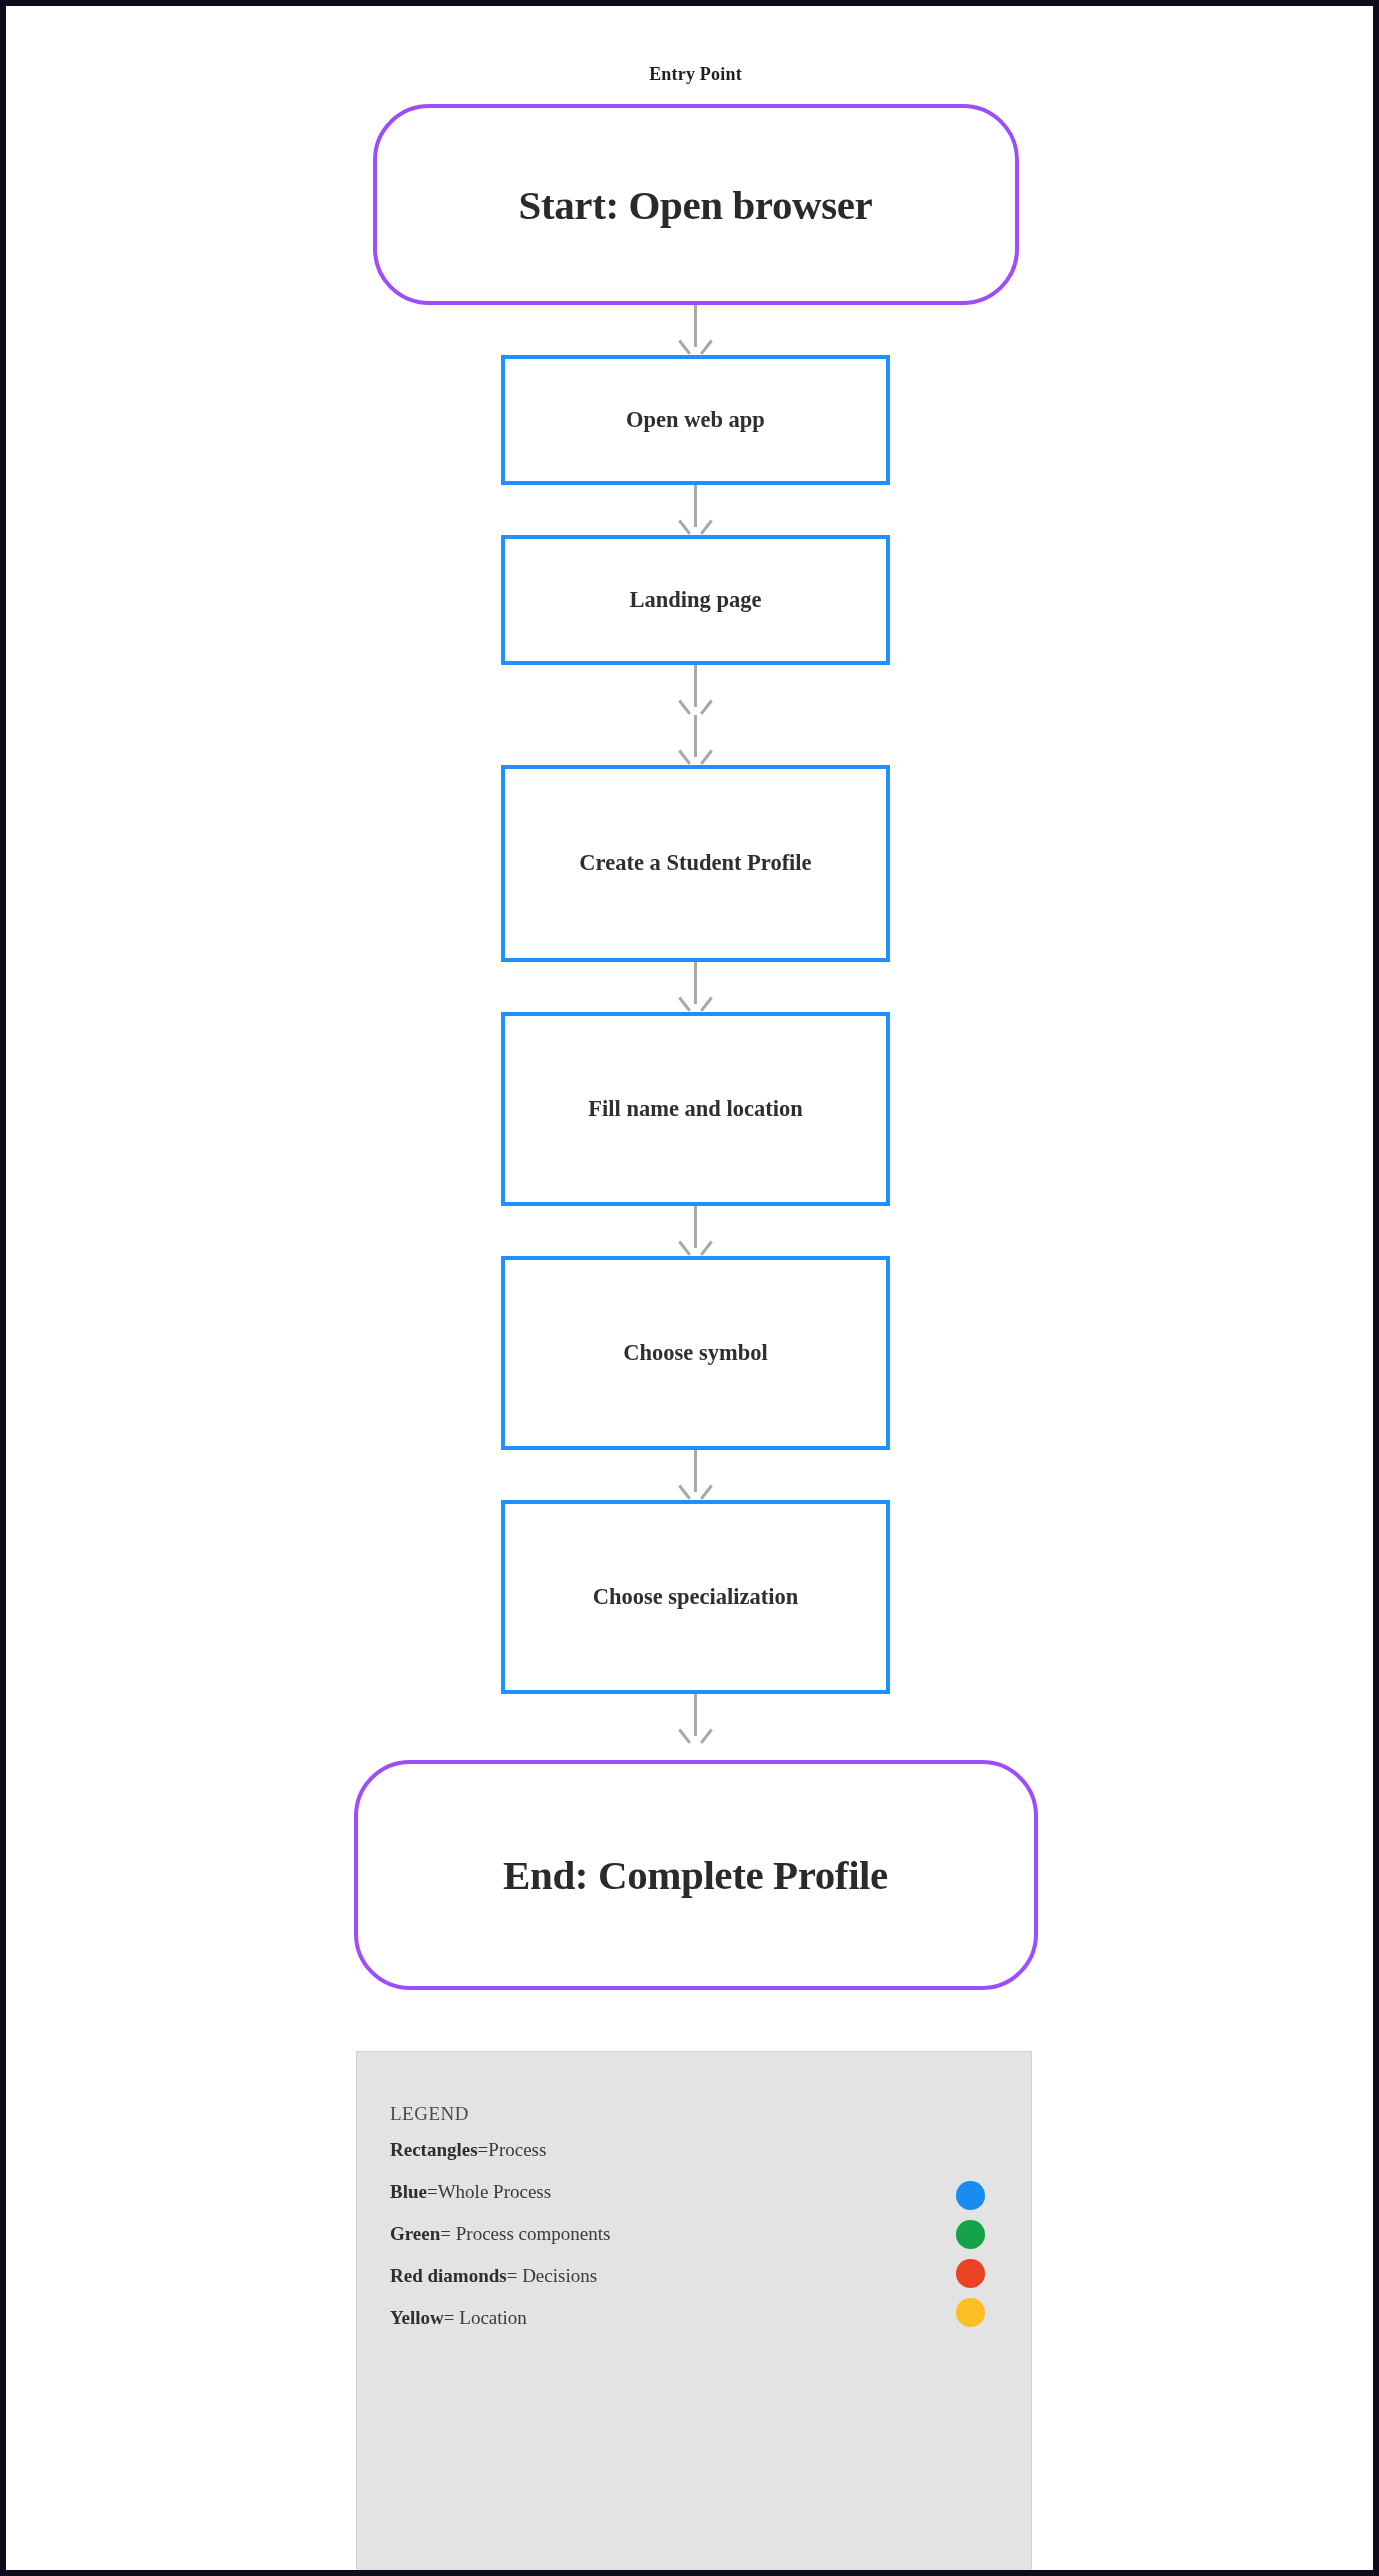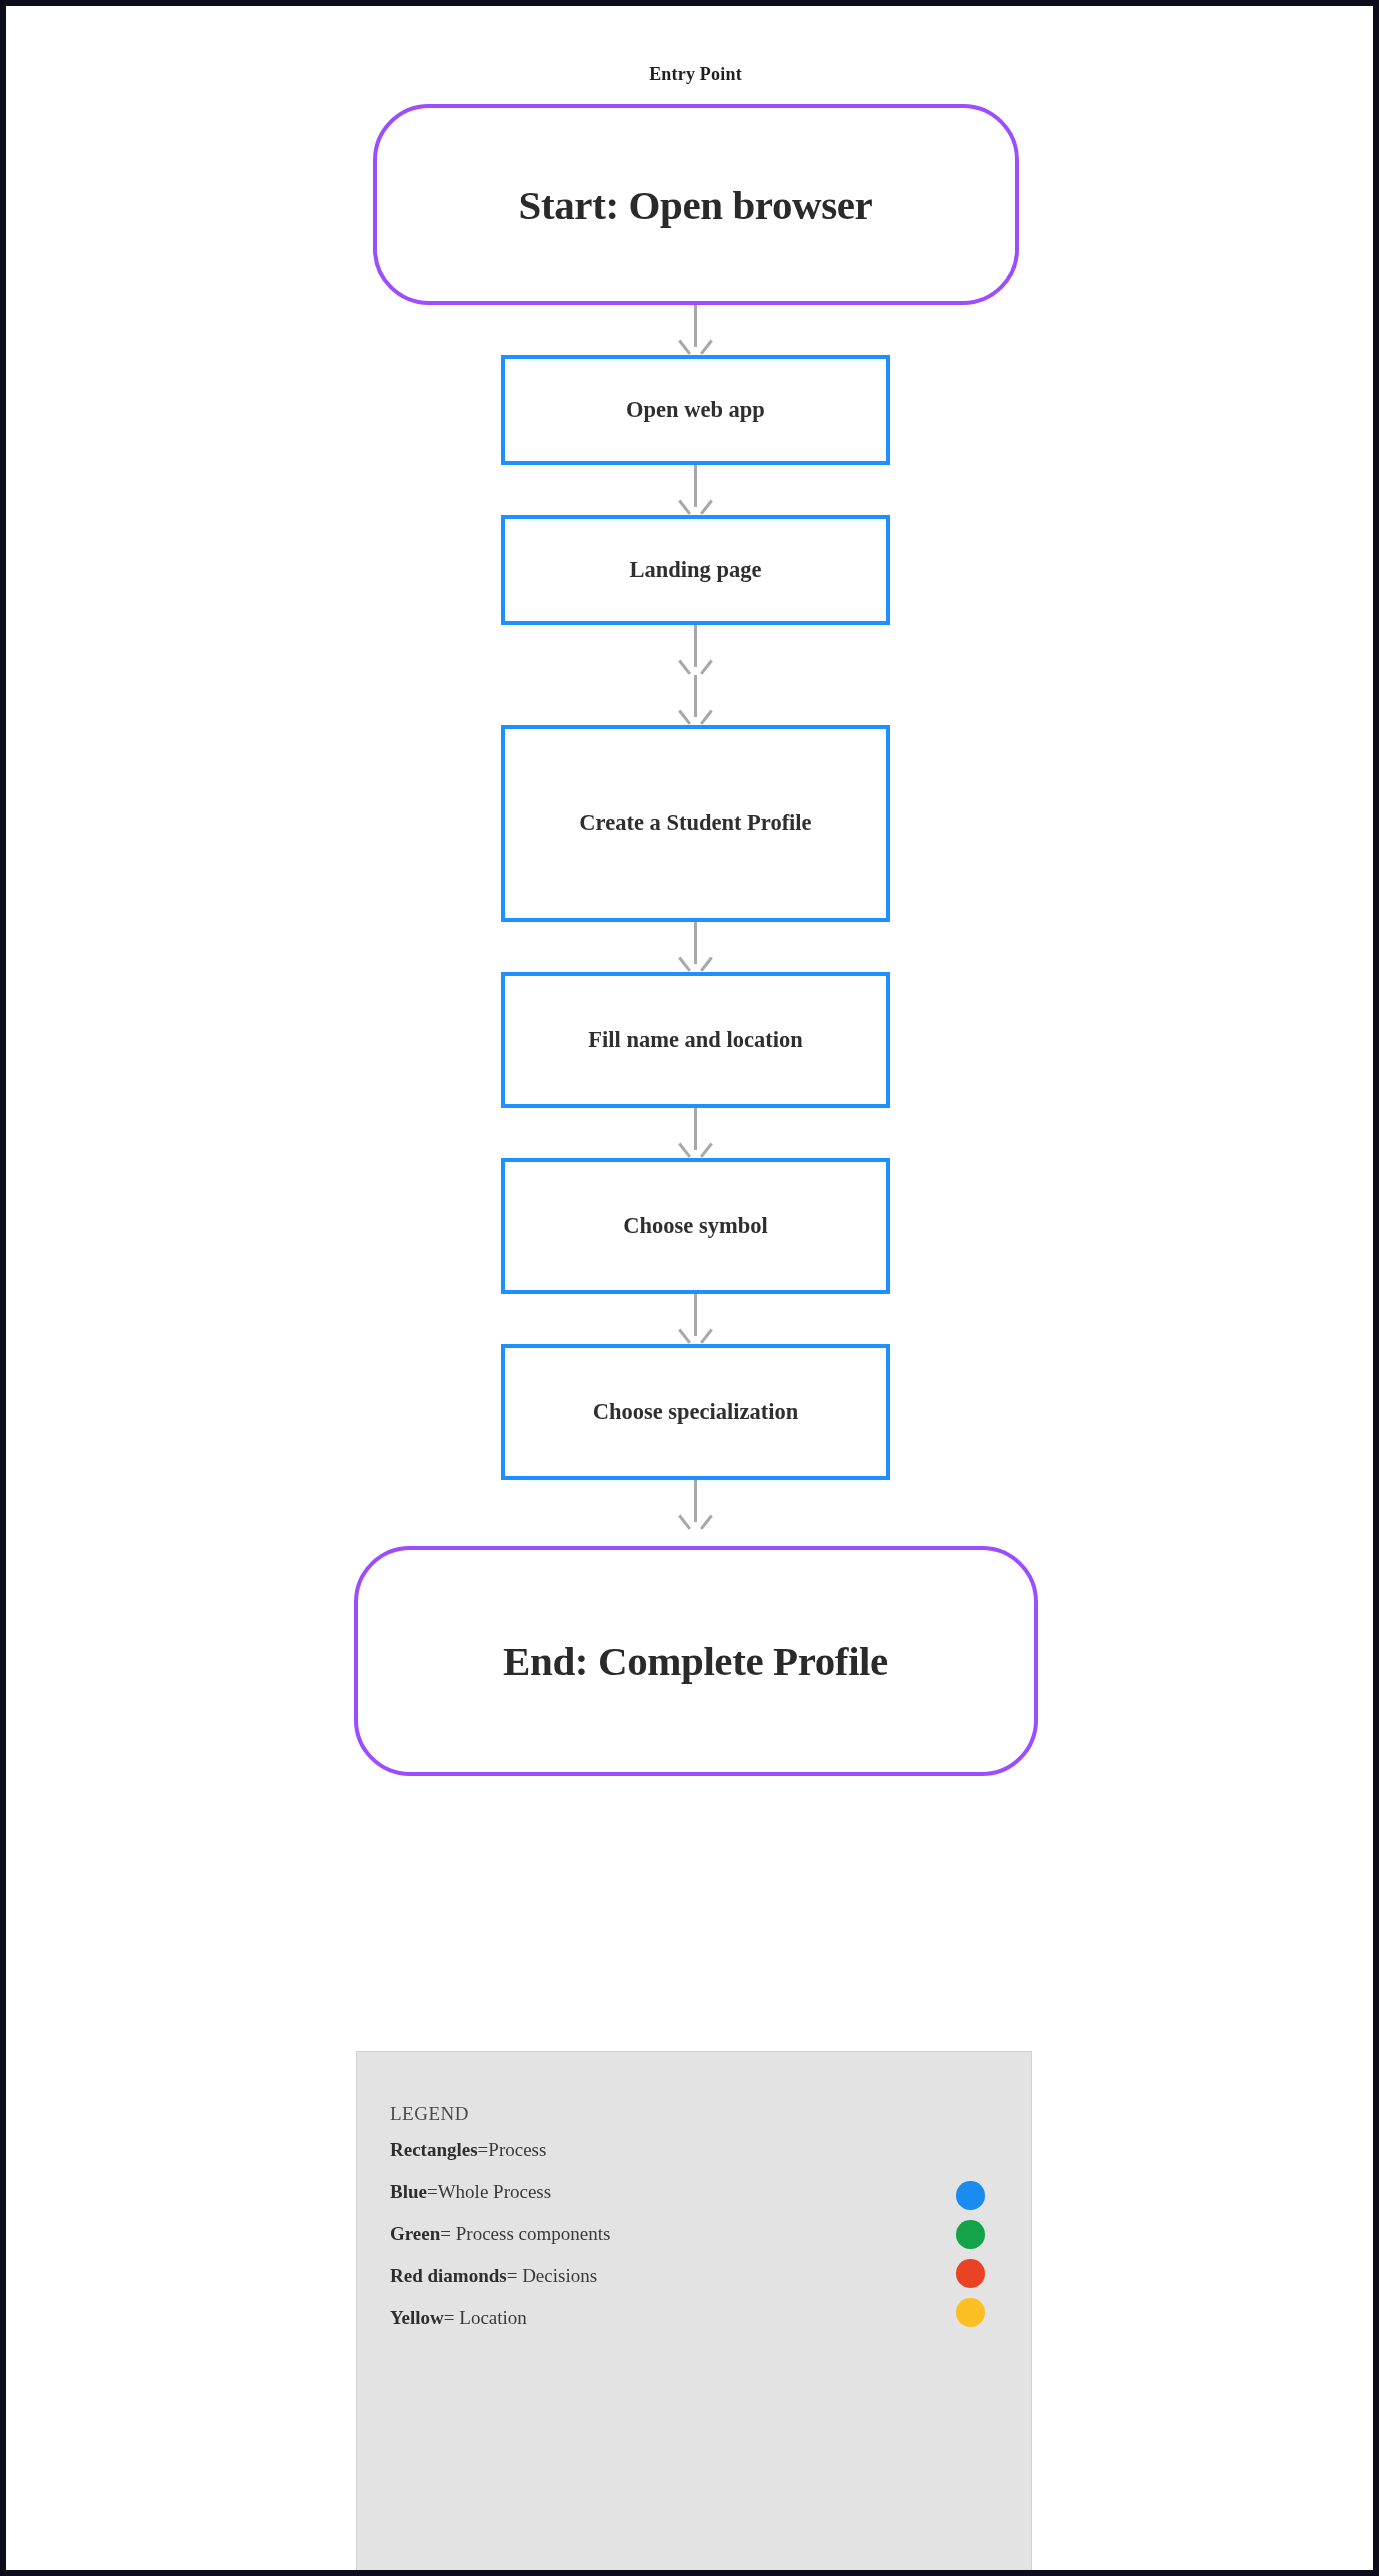--- a/index.html
+++ b/index.html
@@ -117,23 +117,23 @@
     display: flex;
     align-items: center;
     justify-content: center;
     text-align: center;
     color: #2f2f2f;
     font-size: 22.5px;
     font-weight: 700;
     line-height: 1.35;
     padding: 0 19.5px;
   }
-  .process.h-medium { height: 110px; }
+  .process.h-medium { height: 130px; }
   .process.h-tall   { height: 197px; }
-  .process.h-xtall  { height: 136px; }
+  .process.h-xtall  { height: 194px; }
 
   
   .legend {
     position: absolute;
     left: 350px;
     top: 2045px;
     width: 676px;
     height: 536px;
     box-sizing: border-box;
     background: #e3e3e3;

